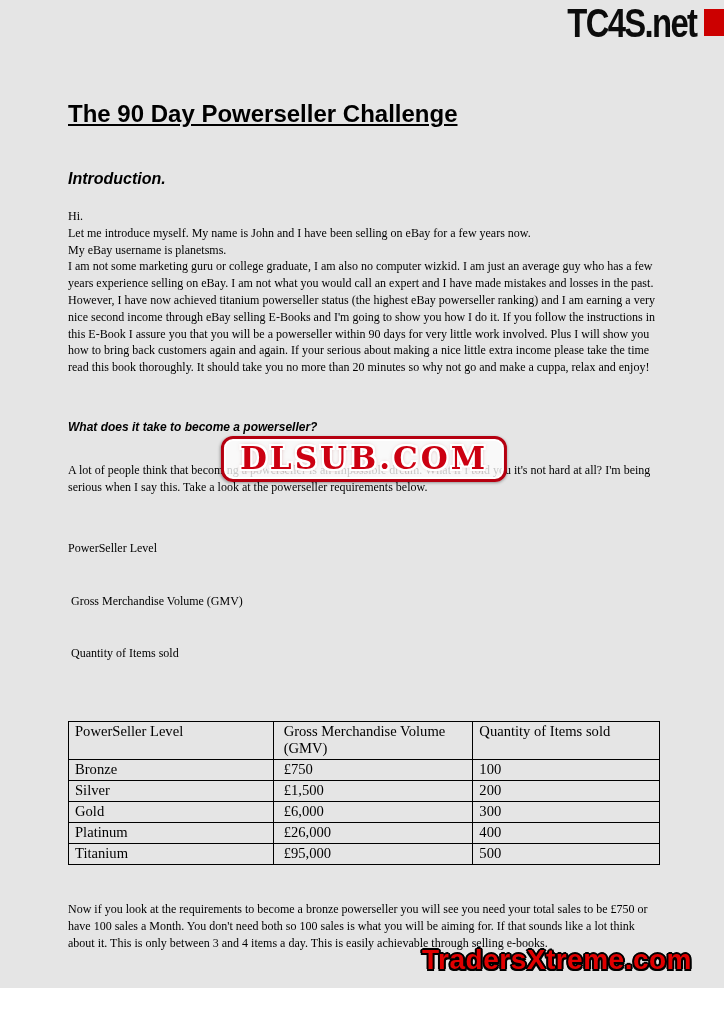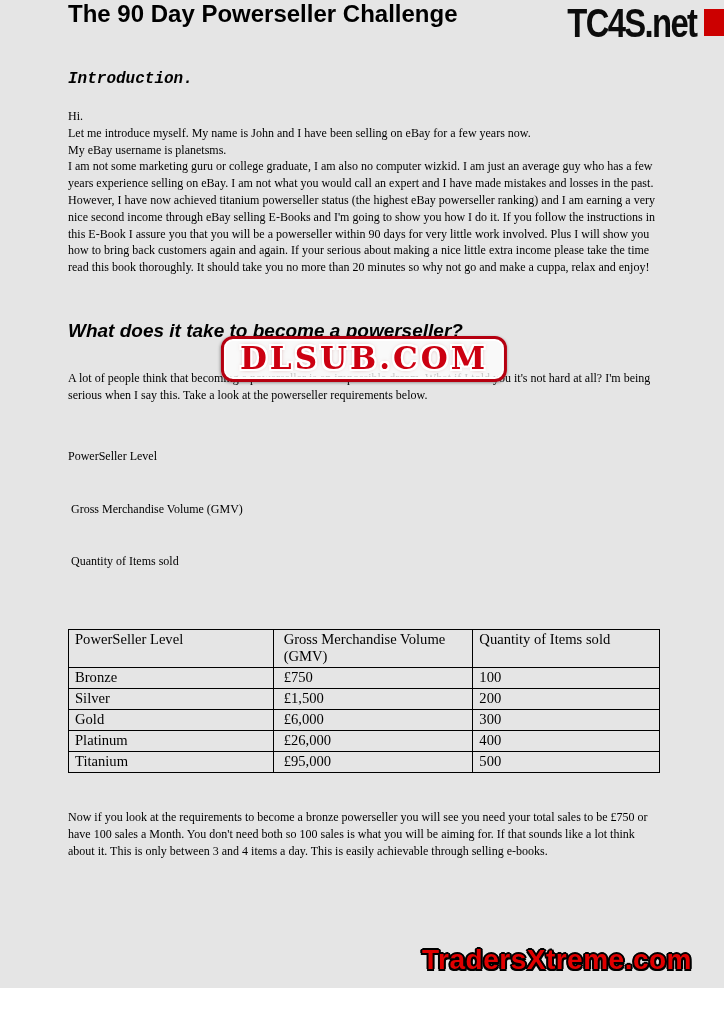--- a/index.html
+++ b/index.html
@@ -37,33 +37,35 @@
     height: 27px;
     background: #cc0000;
   }
 
   
   .page-title {
     font-family: "Liberation Sans", sans-serif;
     font-weight: bold;
     font-size: 24px;
     margin: 0;
+    padding-top: 100px;
+    text-decoration: underline;
   }
   .intro-heading {
-    font-family: Liberation Mono, monospace;
+    font-family: Liberation Sans, sans-serif;
     font-weight: bold;
     font-style: italic;
     font-size: 16px;
     margin-top: 42px;
   }
   .section-heading {
     font-family: "Liberation Sans", sans-serif;
     font-weight: bold;
     font-style: italic;
-    font-size: 19px;
+    font-size: 12px;
   }
 
   .bodytext { font-size: 12px; line-height: 16.8px; }
   .intro-lines { margin-top: 20px; }
   .line { min-height: 16.8px; }
 
   
   .section-wrap { position: relative; margin-top: 44px; }
   .watermark-badge {
     position: absolute;

